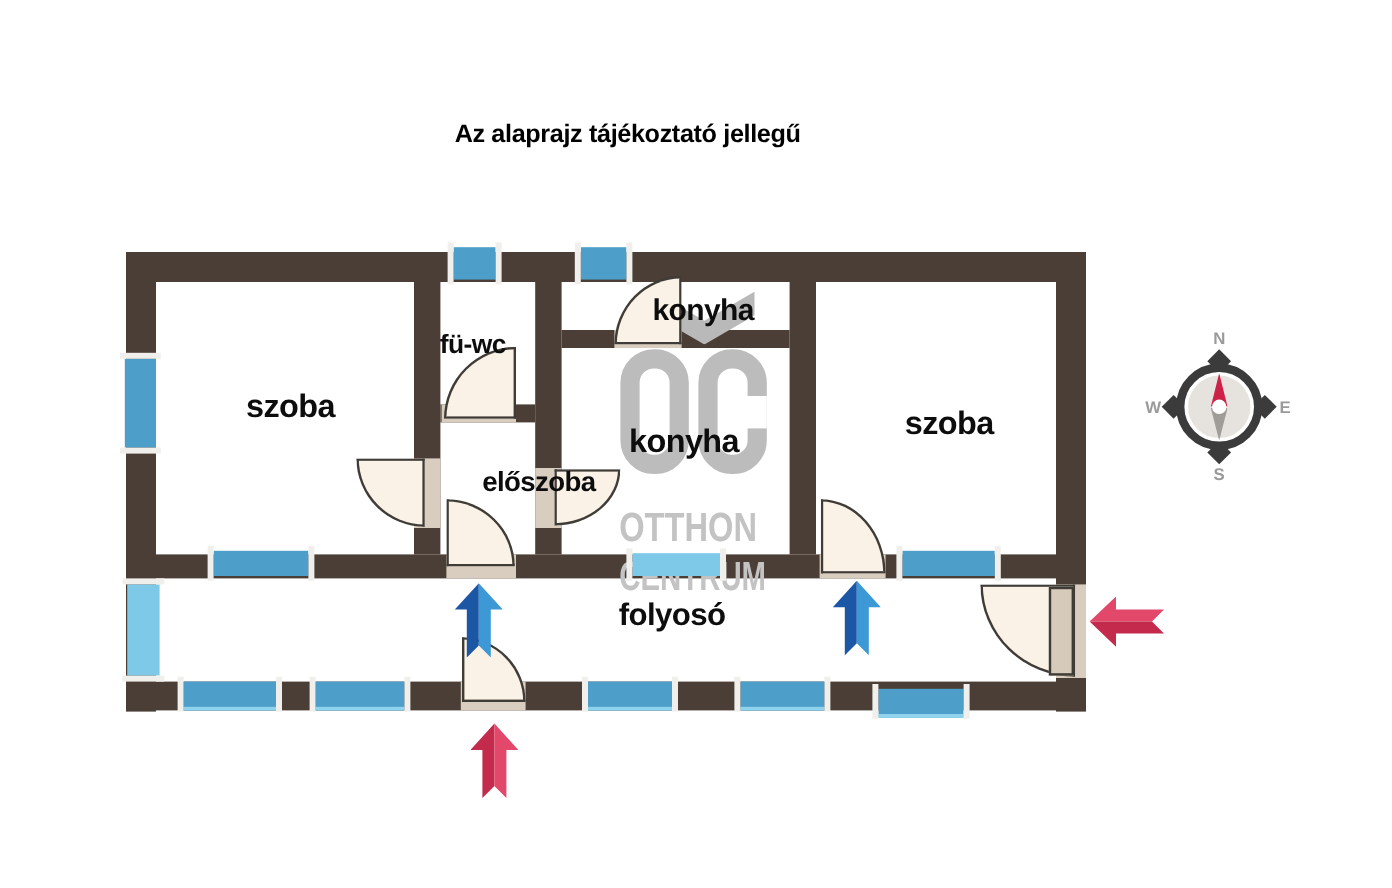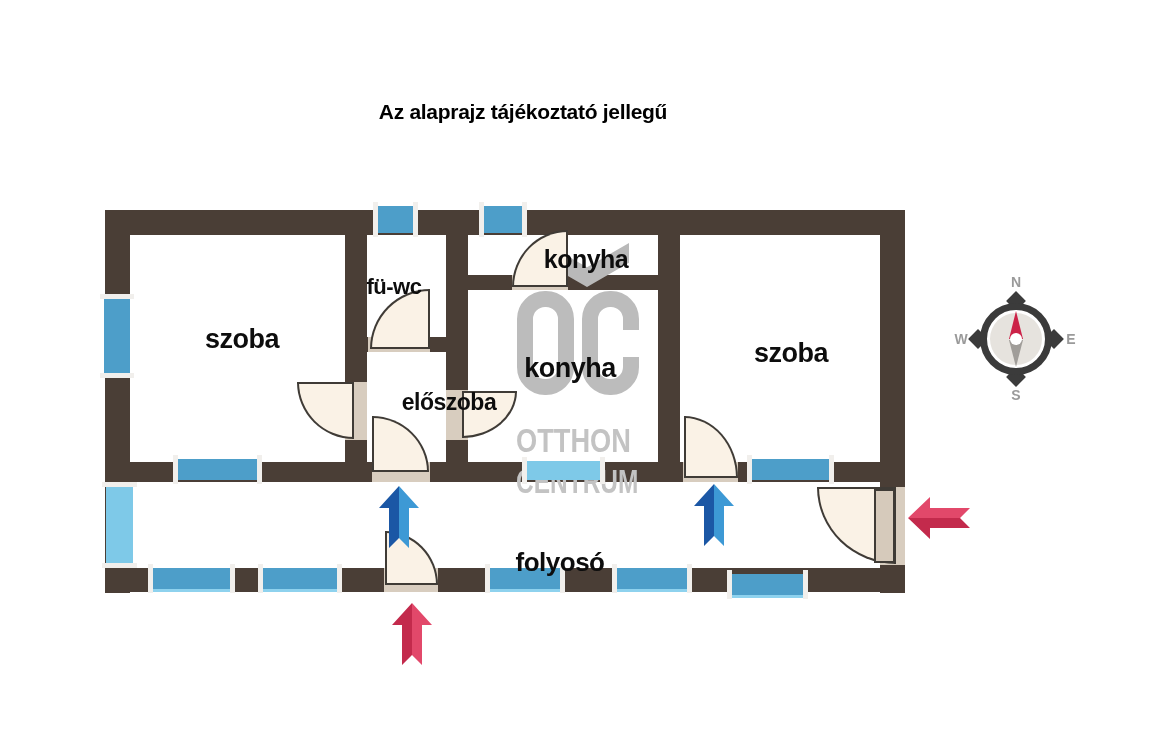--- a/index.html
+++ b/index.html
@@ -105,21 +105,21 @@
   <div class="door tr" style="left:385px;top:531px;width:53px;height:54px;"></div>
   <div class="door bl" style="left:817px;top:487px;width:79px;height:77px;"></div>
   <div class="leaf" style="left:874px;top:489px;width:21px;height:74px;"></div>
 
   <div class="room-label" style="left:242px;top:339px;font-size:27px;">szoba</div>
   <div class="room-label" style="left:394px;top:267px;font-size:22px;margin-top:20px;">fü-wc</div>
   <div class="room-label" style="left:586px;top:259px;font-size:25px;">konyha</div>
   <div class="room-label" style="left:570px;top:368px;font-size:27px;text-align:center;">konyha</div>
   <div class="room-label" style="left:404px;top:402px;font-size:23px;margin-left:45px;">előszoba</div>
   <div class="room-label" style="left:791px;top:353px;font-size:27px;">szoba</div>
-  <div class="room-label" style="left:560px;top:562px;font-size:26px;">folyosó</div>
+  <div class="room-label" style="left:560px;top:512px;font-size:26px;">folyosó</div>
 
   <svg class="arrow" style="left:379px;top:486px;" width="40" height="62" viewBox="0 0 40 62">
     <polygon points="20,0 20,52 10,62 10,22 0,22" fill="#1b57a5"></polygon>
     <polygon points="20,0 40,22 30,22 30,62 20,52" fill="#3d99d5"></polygon>
   </svg>
   <svg class="arrow" style="left:694px;top:483px;" width="40" height="64" viewBox="0 0 40 62">
     <polygon points="20,0 20,52 10,62 10,22 0,22" fill="#1b57a5"></polygon>
     <polygon points="20,0 40,22 30,22 30,62 20,52" fill="#3d99d5"></polygon>
   </svg>
   <svg class="arrow" style="left:392px;top:602px;" width="40" height="64" viewBox="0 0 40 62">

